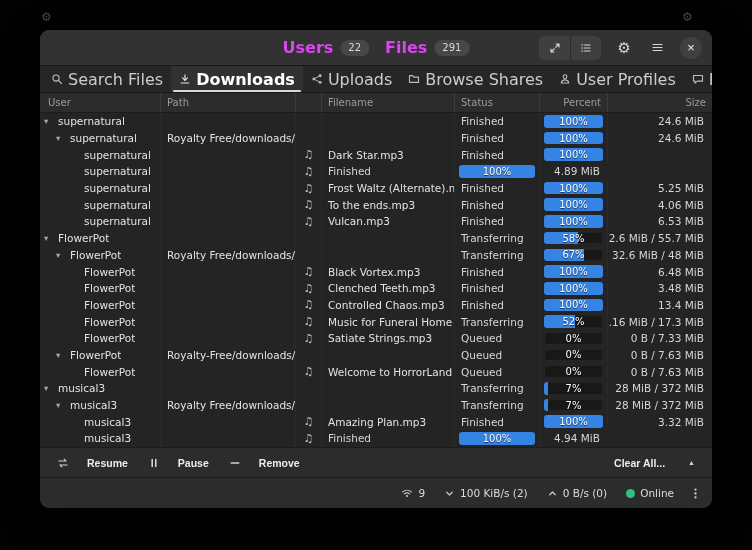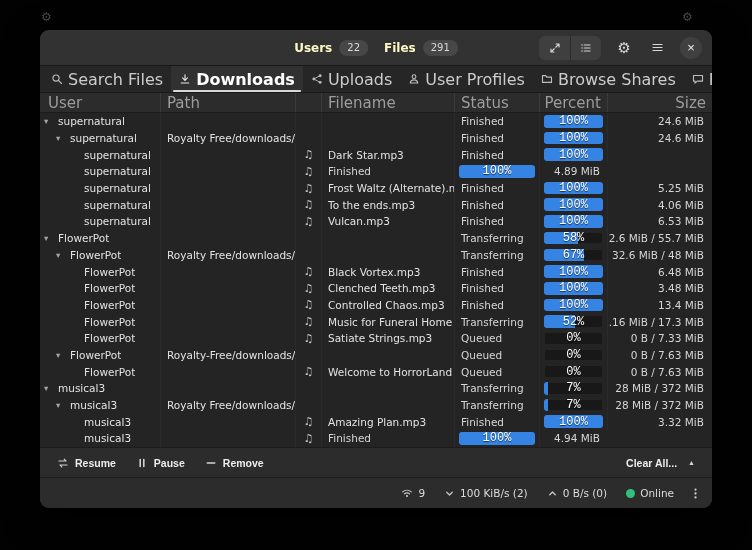--- a/index.html
+++ b/index.html
@@ -10,65 +10,65 @@
   .desk-icon.left{left:41px;}
   .desk-icon.right{left:682px;}
 
   .window{position:absolute;left:40px;top:30px;width:672px;height:478px;background:#242424;
     border-radius:9px;overflow:hidden;display:flex;flex-direction:column;
     box-shadow:0 10px 34px rgba(0,0,0,.85),0 0 0 1px rgba(0,0,0,.9);}
 
   
   .headerbar{flex:0 0 36px;background:#323232;border-bottom:1px solid #181818;position:relative;display:flex;align-items:center;}
   .hb-center{position:absolute;left:50%;top:0;height:100%;transform:translateX(-50%);display:flex;align-items:center;gap:7px;}
-  .hb-label{color:#fef9c3;font-size:12px;font-weight:bold;}
+  .hb-label{color:#d946ef;font-size:16px;font-weight:bold;}
   .hb-label.second{margin-left:9px;}
   .badge{background:#474747;color:#d9d9d9;font-size:10px;padding:2px 8px;border-radius:9px;line-height:1.2;}
   .hb-right{margin-left:auto;display:flex;align-items:center;gap:13px;padding-right:10px;}
   .btn-group{display:flex;background:#3f3f3f;border-radius:6px;overflow:hidden;}
   .icon-btn{width:31px;height:24px;display:flex;align-items:center;justify-content:center;background:transparent;color:#d6d6d6;cursor:default;}
   .btn-group .icon-btn + .icon-btn{border-left:1px solid #2b2b2b;}
   .flat-btn{background:transparent;width:20px;height:24px;display:flex;align-items:center;justify-content:center;color:#d6d6d6;}
   .gear-glyph{font-size:15px;line-height:1;}
   .close-btn{width:22px;height:22px;border-radius:50%;background:#404040;color:#efefef;font-size:13px;line-height:1;display:flex;align-items:center;justify-content:center;}
 
   
   .tabbar{flex:0 0 27px;background:#262626;border-bottom:1px solid #181818;display:flex;justify-content:space-between;align-items:stretch;padding:0 3px;}
   .tab{display:flex;align-items:center;gap:5px;padding:0 8px;font-size:16px;color:#cccccc;position:relative;white-space:nowrap;}
   .tab .icon{color:#bdbdbd;display:flex;}
   .tab.active{background:#313131;color:#ffffff;font-weight:bold;}
   .tab.active .icon{color:#eaeaea;}
   .tab.active::after{content:"";position:absolute;left:2px;right:2px;bottom:0;height:2px;background:#d8d8d8;border-radius:1px;}
 
   
   .grid-cols{display:grid;grid-template-columns:121px 135px 26px 133px 85px 68px 104px;}
-  .thead{flex:0 0 20px;background:#2c2c2c;border-bottom:1px solid #1c1c1c;font-size:15px;color:#9c9c9c;}
+  .thead{flex:0 0 20px;background:#2c2c2c;border-bottom:1px solid #1c1c1c;font-size:10px;color:#9c9c9c;}
   .th{height:100%;display:flex;align-items:center;padding:0 6px;border-right:1px solid #3b3b3b;overflow:hidden;white-space:nowrap;}
   .th:last-child{border-right:none;}
   .th.first{padding-left:8px;}
   .th.right{justify-content:flex-end;}
   .tbody{flex:1 1 auto;background:#242424;overflow:hidden;}
   .row{height:16.7px;align-items:center;font-size:10.5px;color:#e3e3e3;}
   .cell{height:100%;display:flex;align-items:center;overflow:hidden;white-space:nowrap;border-right:1px solid rgba(255,255,255,0.032);}
   .cell:last-child{border-right:none;text-align:right;}
   .c-user{gap:3px;}
   .c-path,.c-file,.c-status{padding:0 6px;}
   .c-status{color:#d6d6d6;}
   .c-ficon{justify-content:center;color:#c4c4c4;font-size:11px;}
   .c-size{justify-content:flex-end;padding:0 8px;color:#d6d6d6;}
   .expander{flex:0 0 11px;font-size:8.5px;color:#a5a5a5;line-height:1;}
   .utext{overflow:hidden;}
   .c-pct{padding:2px 4px;border-right:1px solid rgba(255,255,255,0.032);height:100%;display:flex;align-items:center;}
   .pbar{position:relative;width:100%;height:12.6px;background:#181818;border-radius:3px;overflow:hidden;box-shadow:inset 0 0 0 1px rgba(255,255,255,0.055);}
   .pfill{position:absolute;left:0;top:0;bottom:0;background:var(--accent,#3584e4);}
-  .plabel{position:absolute;inset:0;display:flex;align-items:center;justify-content:center;font-size:12px;color:#fff;text-shadow:0 1px 1px rgba(0,0,0,.65);font-family:Liberation Mono, monospace;}
+  .plabel{position:absolute;inset:0;display:flex;align-items:center;justify-content:center;font-size:10px;color:#fff;text-shadow:0 1px 1px rgba(0,0,0,.65);}
 
   
   .actionbar{flex:0 0 30px;background:#2c2c2c;border-top:1px solid #1c1c1c;display:flex;align-items:center;padding:0 8px;gap:2px;}
-  .abtn{display:flex;align-items:center;gap:6px;background:transparent;color:#ececec;font-size:10.5px;font-weight:bold;padding:4px 9px;border-radius:5px;white-space:nowrap;}
+  .abtn{display:flex;align-items:center;gap:18px;background:transparent;color:#ececec;font-size:10.5px;font-weight:bold;padding:4px 9px;border-radius:5px;white-space:nowrap;}
   .abtn .icon{color:#d2d2d2;display:flex;}
   .ab-right{margin-left:auto;display:flex;align-items:center;gap:4px;}
   .caret-up{font-size:7px;margin-left:5px;color:#d2d2d2;}
 
   
   .statusbar{flex:0 0 31px;background:#2c2c2c;border-top:1px solid #1c1c1c;display:flex;align-items:center;justify-content:flex-end;padding:0 7px;gap:3px;}
   .sb-item{display:flex;align-items:center;gap:5px;color:#dcdcdc;font-size:10.5px;padding:3px 8px;border-radius:5px;white-space:nowrap;}
   .sb-item .icon{color:#c9c9c9;display:flex;}
   .dot{width:9px;height:9px;border-radius:50%;background:var(--online,#2ec27e);}
   .kebab-btn{width:20px;height:22px;display:flex;align-items:center;justify-content:center;background:transparent;color:#cfcfcf;}
@@ -153,33 +153,33 @@
               <circle cx="3.8" cy="8" r="1.9" fill="currentColor" stroke="none"></circle>
               <circle cx="12.2" cy="12.4" r="1.9" fill="currentColor" stroke="none"></circle>
               <path d="M5.5 7.1l5-2.7M5.5 8.9l5 2.7" stroke-width="1.2"></path>
             </svg>
           </span>
           <span class="tab-label">Uploads</span>
         </div>
         <div class="tab">
           <span class="icon">
             <svg width="12" height="12" viewBox="0 0 16 16" fill="none" stroke="currentColor" stroke-width="1.5" stroke-linecap="round" stroke-linejoin="round">
+              <path d="M2 3.5h4.2l1.6 2H14v7H2z"></path>
+            </svg>
+          </span>
+          <span class="tab-label">Browse Shares</span>
+        </div>
+        <div class="tab">
+          <span class="icon">
+            <svg width="12" height="12" viewBox="0 0 16 16" fill="none" stroke="currentColor" stroke-width="1.5" stroke-linecap="round" stroke-linejoin="round">
               <circle cx="8" cy="4.9" r="2.5"></circle>
               <path d="M3 13.4c.4-2.9 2.2-4.3 5-4.3s4.6 1.4 5 4.3z"></path>
             </svg>
           </span>
           <span class="tab-label">User Profiles</span>
-        </div>
-        <div class="tab">
-          <span class="icon">
-            <svg width="12" height="12" viewBox="0 0 16 16" fill="none" stroke="currentColor" stroke-width="1.5" stroke-linecap="round" stroke-linejoin="round">
-              <path d="M2 3.5h4.2l1.6 2H14v7H2z"></path>
-            </svg>
-          </span>
-          <span class="tab-label">Browse Shares</span>
         </div>
         <div class="tab">
           <span class="icon">
             <svg width="12" height="12" viewBox="0 0 16 16" fill="none" stroke="currentColor" stroke-width="1.5" stroke-linecap="round" stroke-linejoin="round">
               <path d="M2 3.4h12v7.4H7l-3 2.7v-2.7H2z"></path>
             </svg>
           </span>
           <span class="tab-label">Private Chat</span>
         </div>
         <div class="tab">

